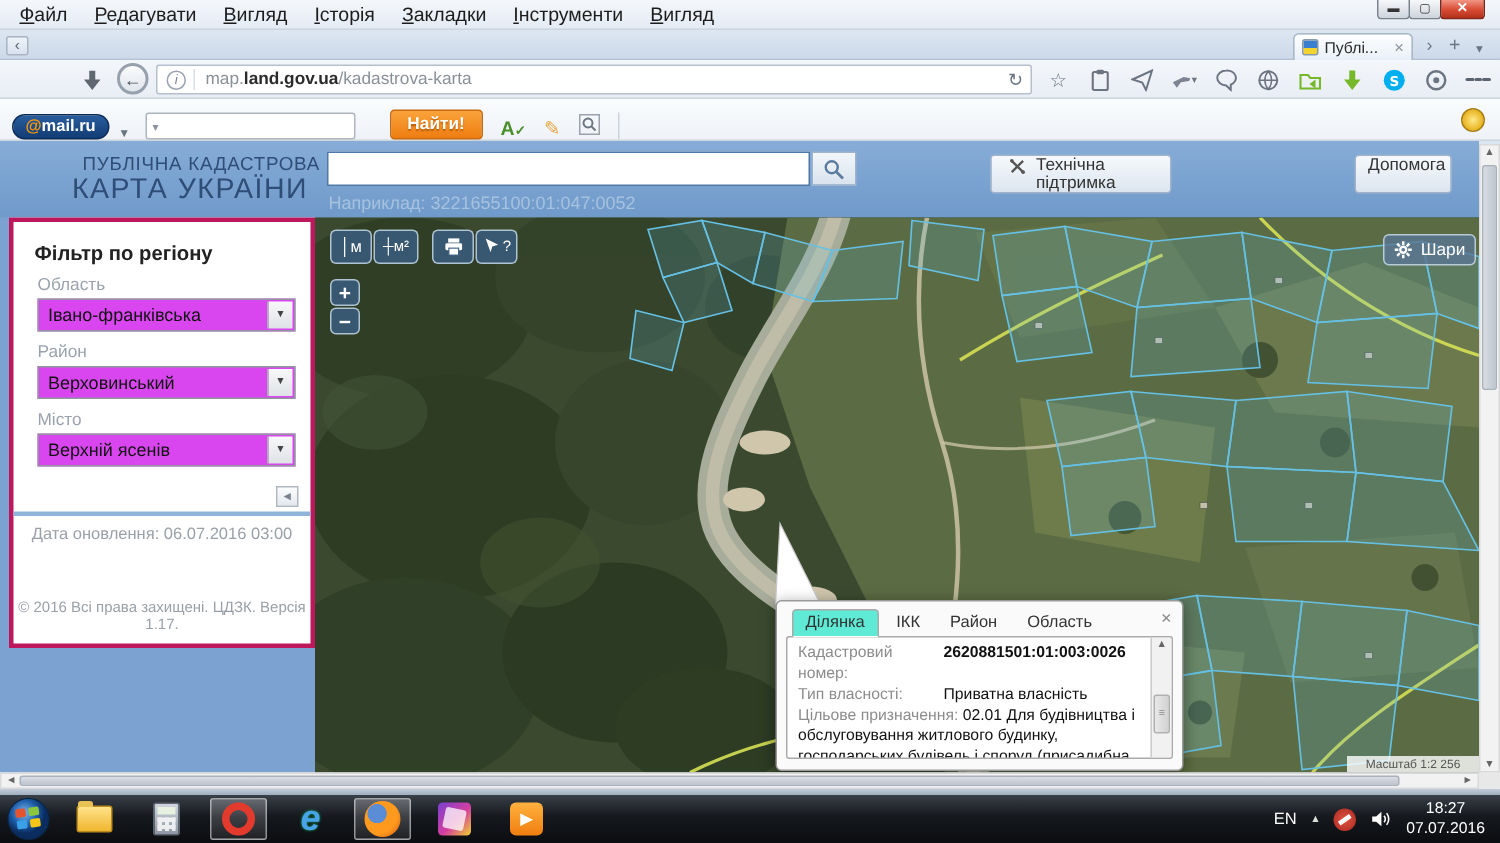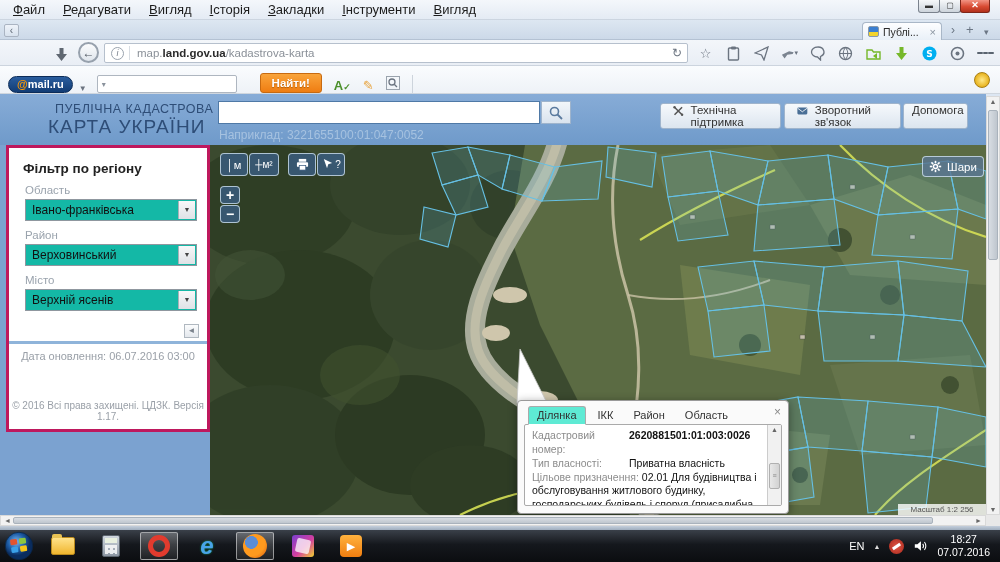--- a/index.html
+++ b/index.html
@@ -84,21 +84,21 @@
   .site-hint { position:absolute; left:219px; top:34px; font-size:12px; color:#a6c2e0; }
   .hdr-btn { position:absolute; top:9px; height:26px; background:linear-gradient(#f6f9fc,#dce5ef);
     border:1px solid #9fb4cc; border-radius:3px; color:#333; font-size:11.5px;
     display:flex; align-items:flex-start; gap:7px; padding:0 12px; }
   .hdr-btn svg { width:14px; height:14px; }
 
   .sidebar { position:absolute; left:6px; top:145px; width:204px; height:287px; background:#fff;
     border:3px solid #be185d; }
   .sb-title { font-size:13.5px; font-weight:bold; color:#222; margin:13px 0 4px 14px; }
   .sb-label { font-size:11.5px; color:#9aa3ad; margin:8px 0 3px 16px; }
-  .select { position:relative; margin-left:16px; width:172px; height:22px; background:#14b8a6;
+  .select { position:relative; margin-left:16px; width:172px; height:22px; background:#d946ef;
     border:1px solid #8f979f; font-size:12px; color:#111; padding:3px 22px 0 6px; white-space:nowrap; }
   .select .dd { position:absolute; right:1px; top:1px; width:17px; height:18px;
     background:linear-gradient(#f7f8f9,#dfe2e6); border-left:1px solid #aab0b8;
     color:#444; font-size:7px; text-align:center; line-height:18px; }
   .collapse-strip { position:relative; height:16px; margin-top:12px; }
   .collapse-btn { position:absolute; right:8px; top:1px; width:15px; height:14px;
     border:1px solid #b0b8c0; background:linear-gradient(#fbfcfd,#e4e8ed); color:#7a828c;
     font-size:8px; text-align:center; line-height:12px; }
   .sb-divider { height:3px; background:#8fb4da; margin-top:2px; }
   .sb-date { text-align:center; font-size:11px; color:#9aa0a8; margin-top:6px; }
@@ -323,27 +323,20 @@
         </svg>
     </div>
     <div class="site-hint">Наприклад: 3221655100:01:047:0052</div>
     <div class="hdr-btn" style="left:660px;width:121px">
       <svg viewBox="0 0 14 14">
           <path d="M2 2l10 10M12 2L2 12" stroke="#555" stroke-width="2"></path>
           <circle cx="2" cy="2" r="1.6" fill="#555"></circle>
           <circle cx="12" cy="12" r="1.6" fill="#555"></circle>
         </svg>
       <span>Технічна підтримка</span>
-    </div>
-    <div class="hdr-btn" style="left:784px;width:117px">
-      <svg viewBox="0 0 14 14">
-          <rect x="0.5" y="2.5" width="13" height="9" rx="1.5" fill="#4a6f96"></rect>
-          <path d="M1 3.5l6 4.5 6-4.5" stroke="#fff" stroke-width="1.1" fill="none"></path>
-        </svg>
-      <span>Зворотний зв'язок</span>
     </div>
     <div class="hdr-btn" style="left:903px;width:65px;padding:0 8px">
       <span>Допомога</span>
     </div>
   </div>
 
   <div class="sidebar">
     <div class="sb-title">Фільтр по регіону</div>
     <div class="sb-label">Область</div>
     <div class="select">

